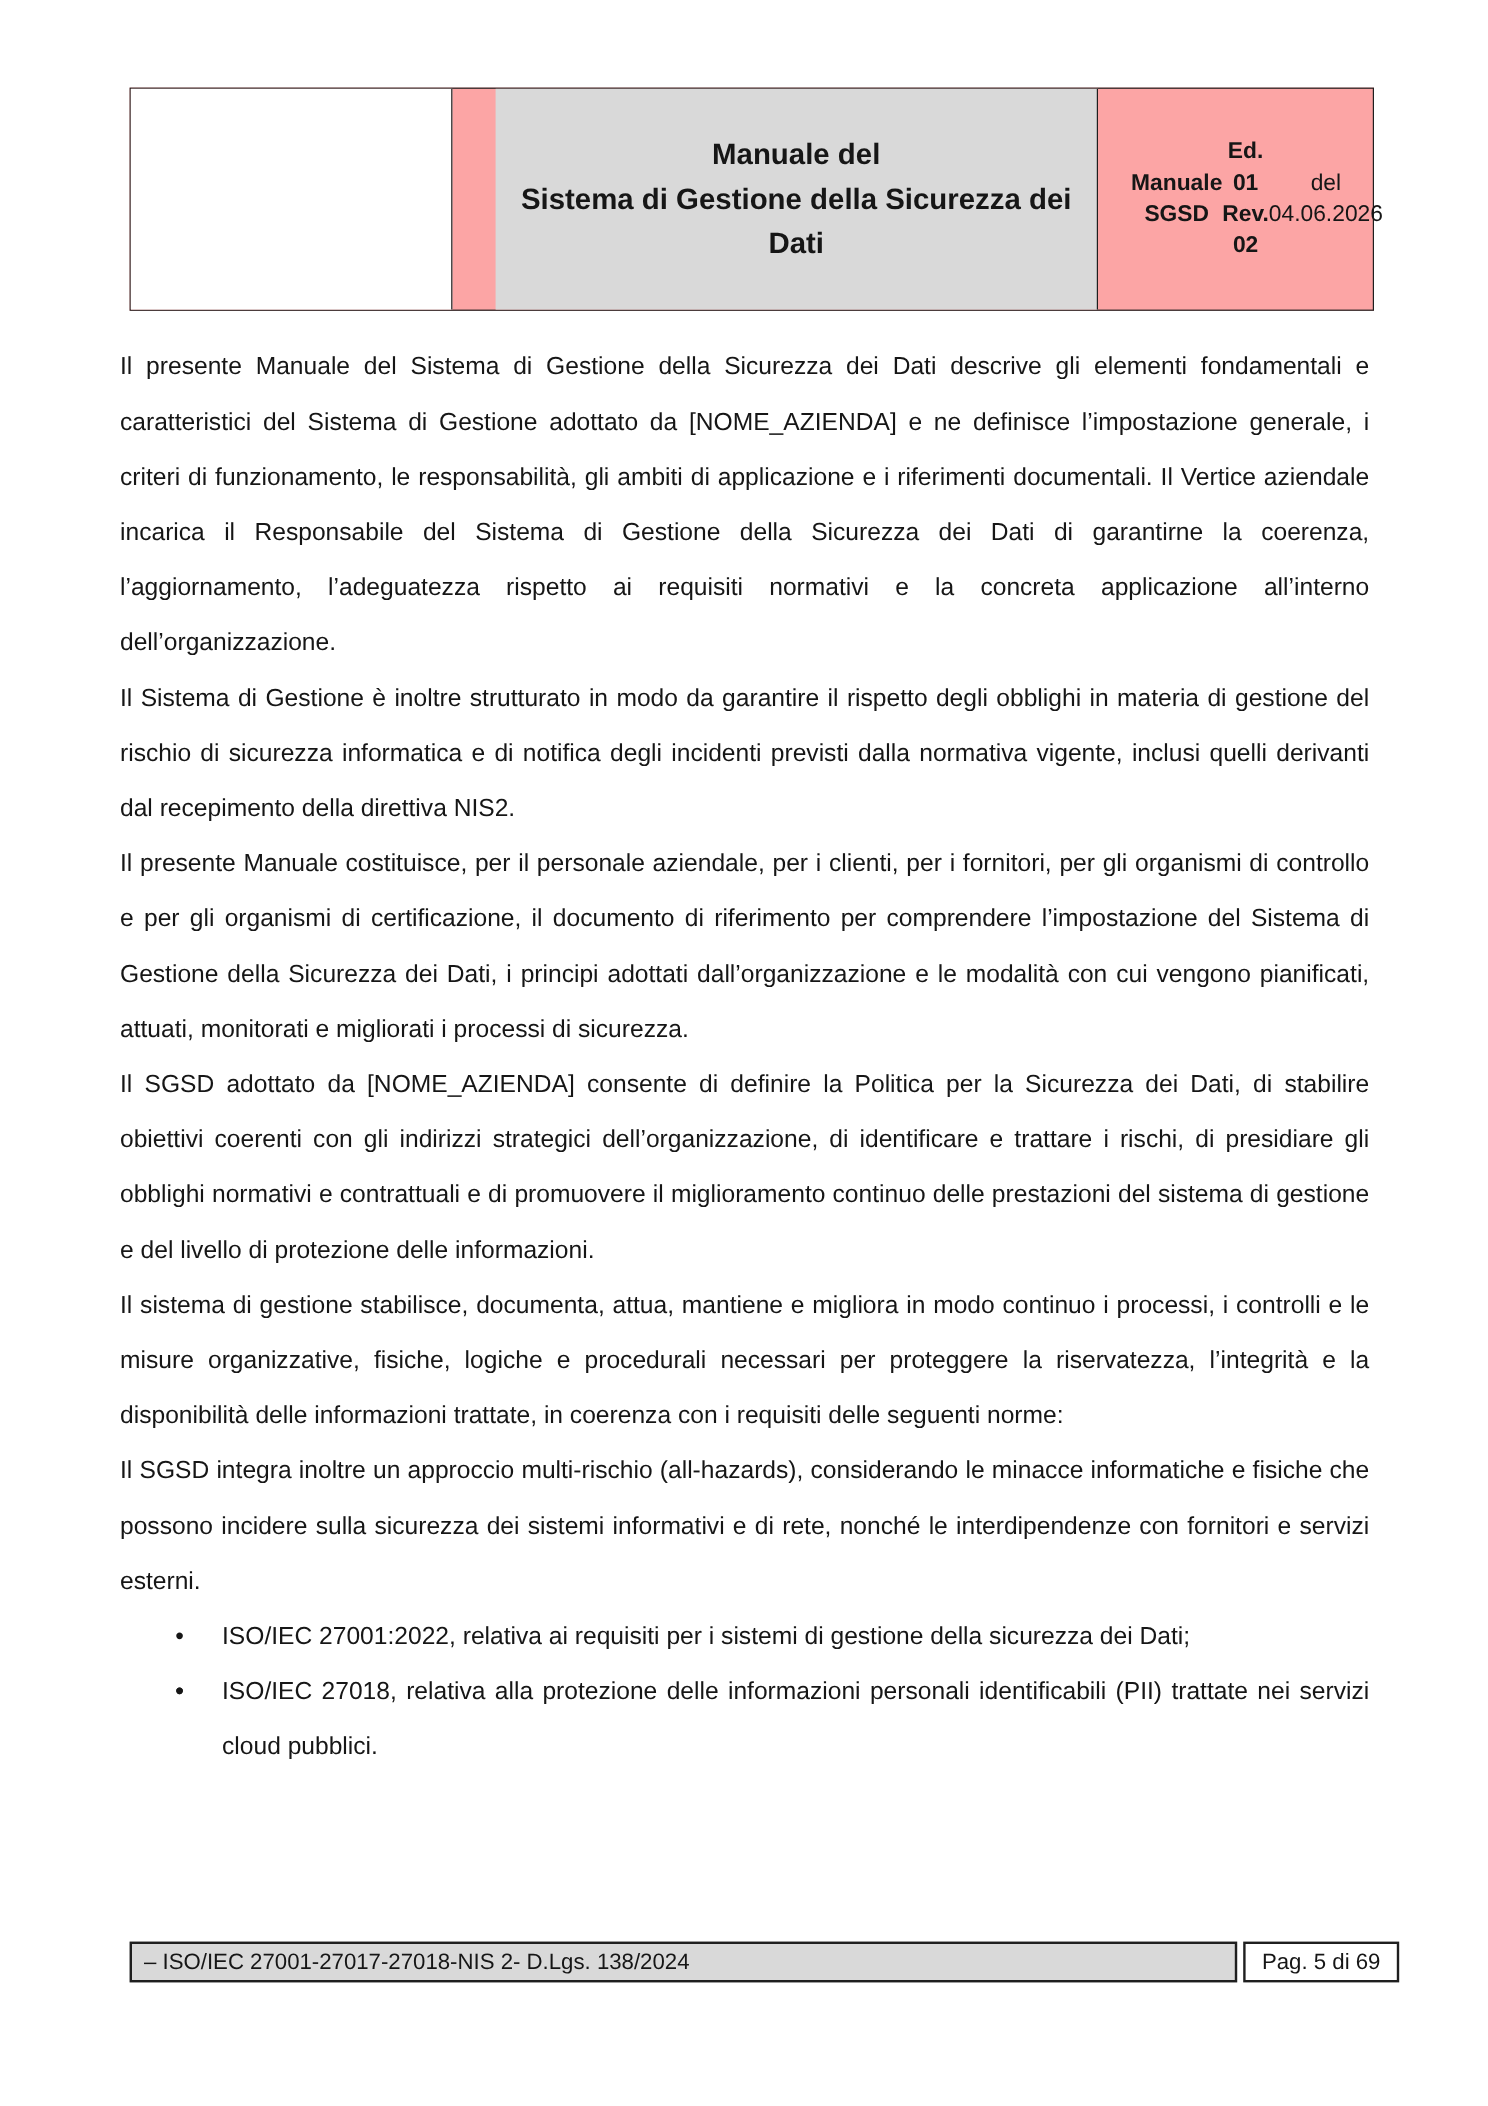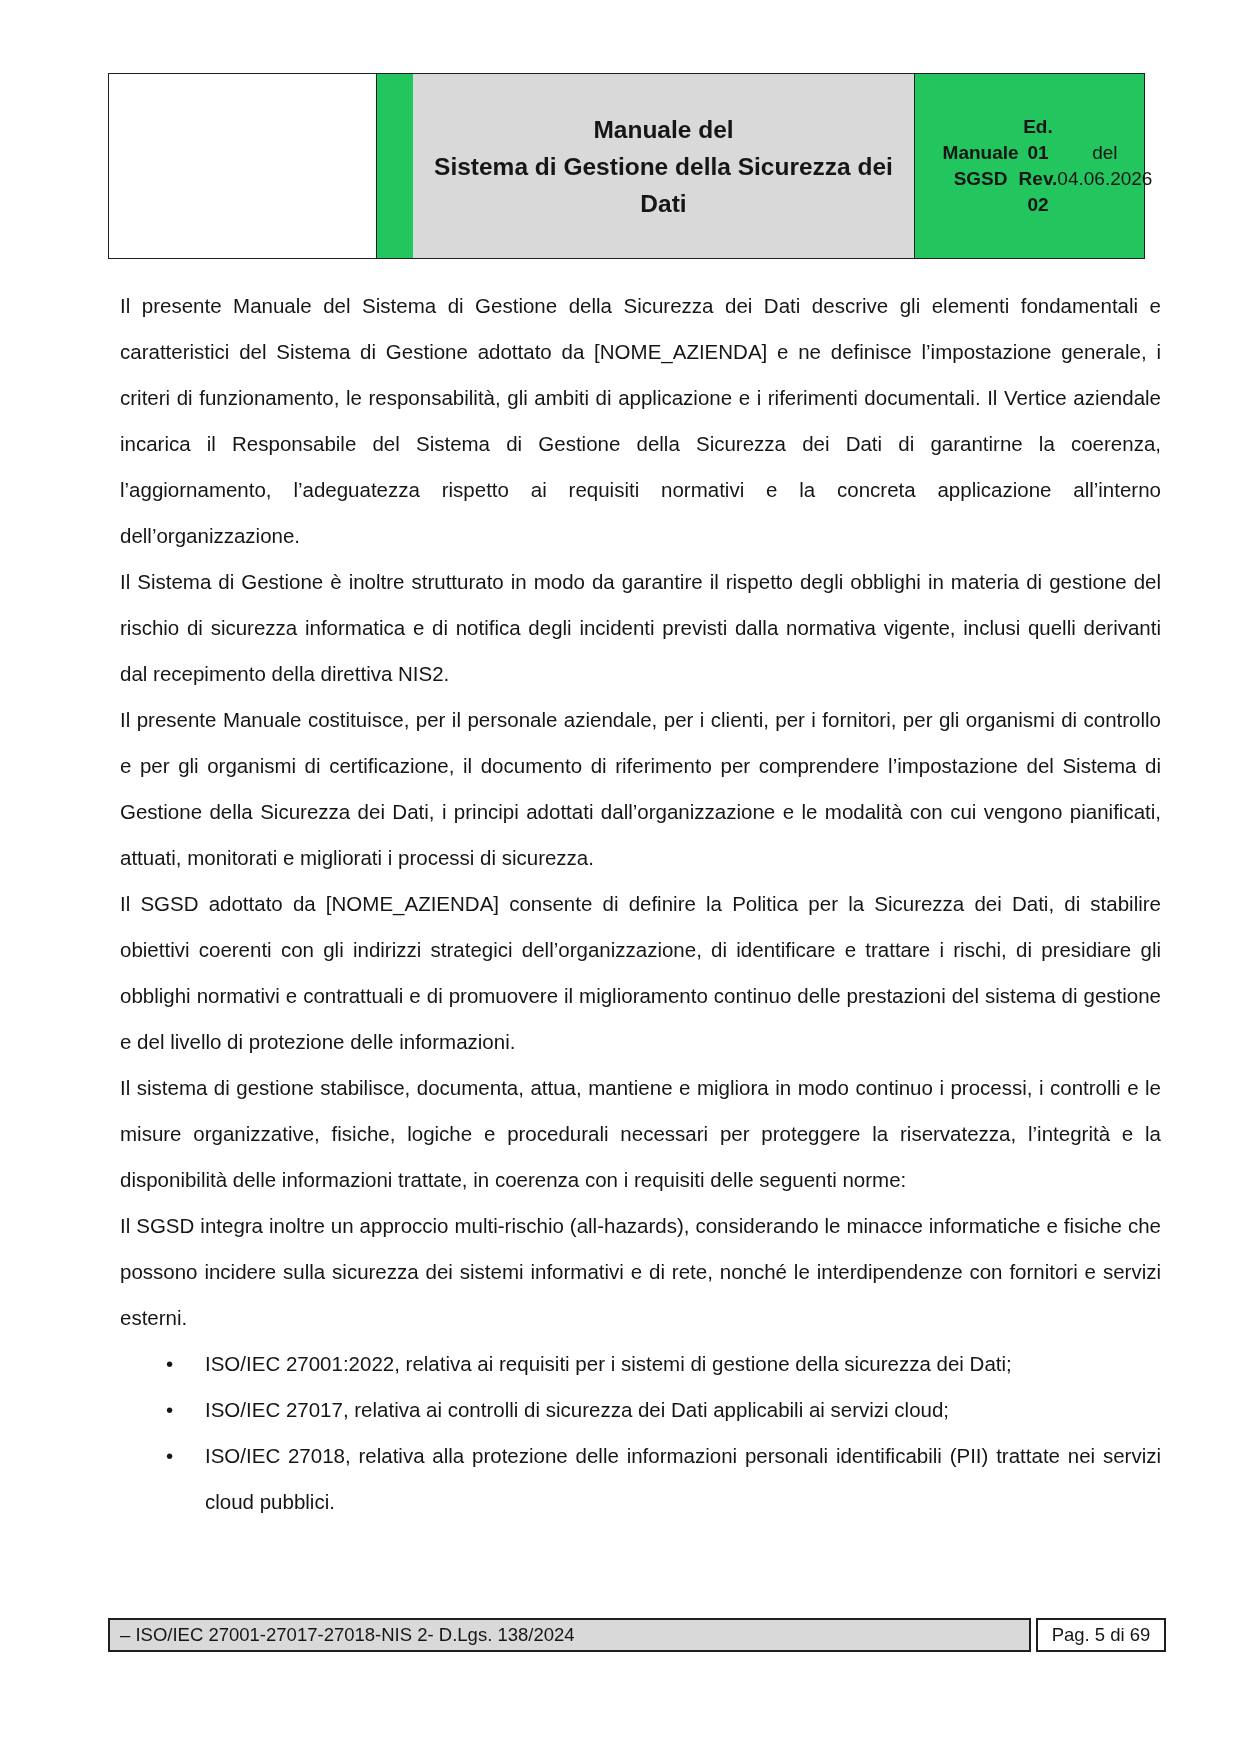--- a/index.html
+++ b/index.html
@@ -16,21 +16,21 @@
   
   .doc-header {
     position: absolute;
     left: 108px;
     top: 73px;
     width: 1037px;
     height: 186px;
     display: flex;
     border: 1.5px solid #1f1f1f;
     box-sizing: border-box;
-    background: #22c55e;
+    background: #fca5a5;
     gap: 36px;
   }
   .hcell { box-sizing: border-box; }
   .hcell-logo {
     width: 268px;
     border-right: 1.5px solid #1f1f1f;
     background: #ffffff;
   }
   .hcell-title {
     flex: 1;
@@ -61,21 +61,20 @@
 
   
   .doc-body {
     position: absolute;
     left: 100px;
     top: 283px;
     width: 1041px;
     font-size: 20.5px;
     line-height: 46px;
     text-align: justify;
-    margin-left: 20px;
   }
   .doc-body p { margin: 0; }
   .doc-body p:last-of-type { margin-bottom: 0; }
 
   .norm-list { list-style: none; margin: 0; padding: 0; }
   .norm-list li {
     position: relative;
     padding-left: 85px;
     text-align: justify;
   }
@@ -143,21 +142,20 @@
     <p>Il SGSD adottato da [NOME_AZIENDA] consente di definire la Politica per la Sicurezza dei Dati, di stabilire obiettivi coerenti con gli indirizzi strategici dell’organizzazione, di identificare e trattare i rischi, di presidiare gli obblighi normativi e contrattuali e di promuovere il miglioramento continuo delle prestazioni del sistema di gestione e del livello di protezione delle informazioni.</p>
     <p>Il sistema di gestione stabilisce, documenta, attua, mantiene e migliora in modo continuo i processi, i controlli e le misure organizzative, fisiche, logiche e procedurali necessari per proteggere la riservatezza, l’integrità e la disponibilità delle informazioni trattate, in coerenza con i requisiti delle seguenti norme:</p>
     <p>Il SGSD integra inoltre un approccio multi-rischio (all-hazards), considerando le minacce informatiche e fisiche che possono incidere sulla sicurezza dei sistemi informativi e di rete, nonché le interdipendenze con fornitori e servizi esterni.</p>
     <ul class="norm-list">
       <li>
         <span class="bullet-dot">•</span>
         <span>ISO/IEC 27001:2022, relativa ai requisiti per i sistemi di gestione della sicurezza dei Dati;</span>
       </li>
       <li>
         <span class="bullet-dot">•</span>
-        <span>ISO/IEC 27017, relativa ai controlli di sicurezza dei Dati applicabili ai servizi cloud;</span>
       </li>
       <li>
         <span class="bullet-dot">•</span>
         <span>ISO/IEC 27018, relativa alla protezione delle informazioni personali identificabili (PII) trattate nei servizi cloud pubblici.</span>
       </li>
     </ul>
   </div>
 
   <div class="doc-footer">
     <div class="fcell fcell-title">

